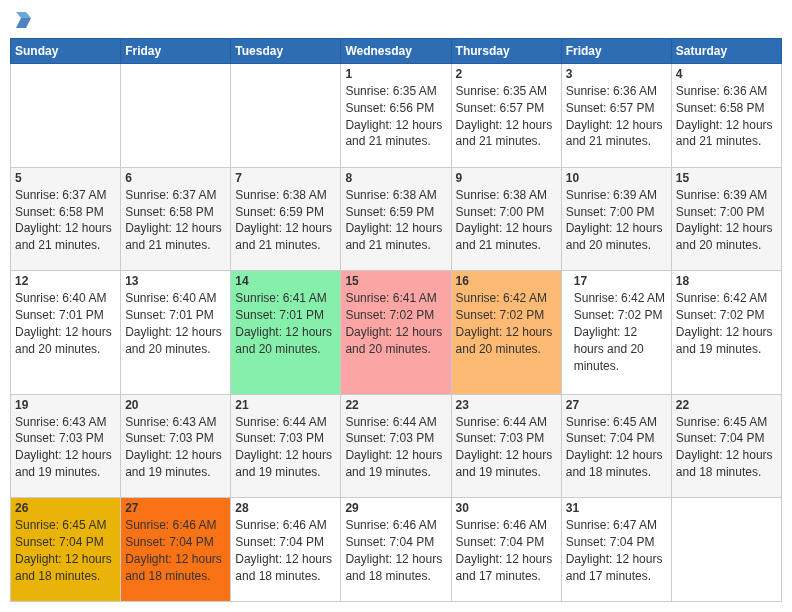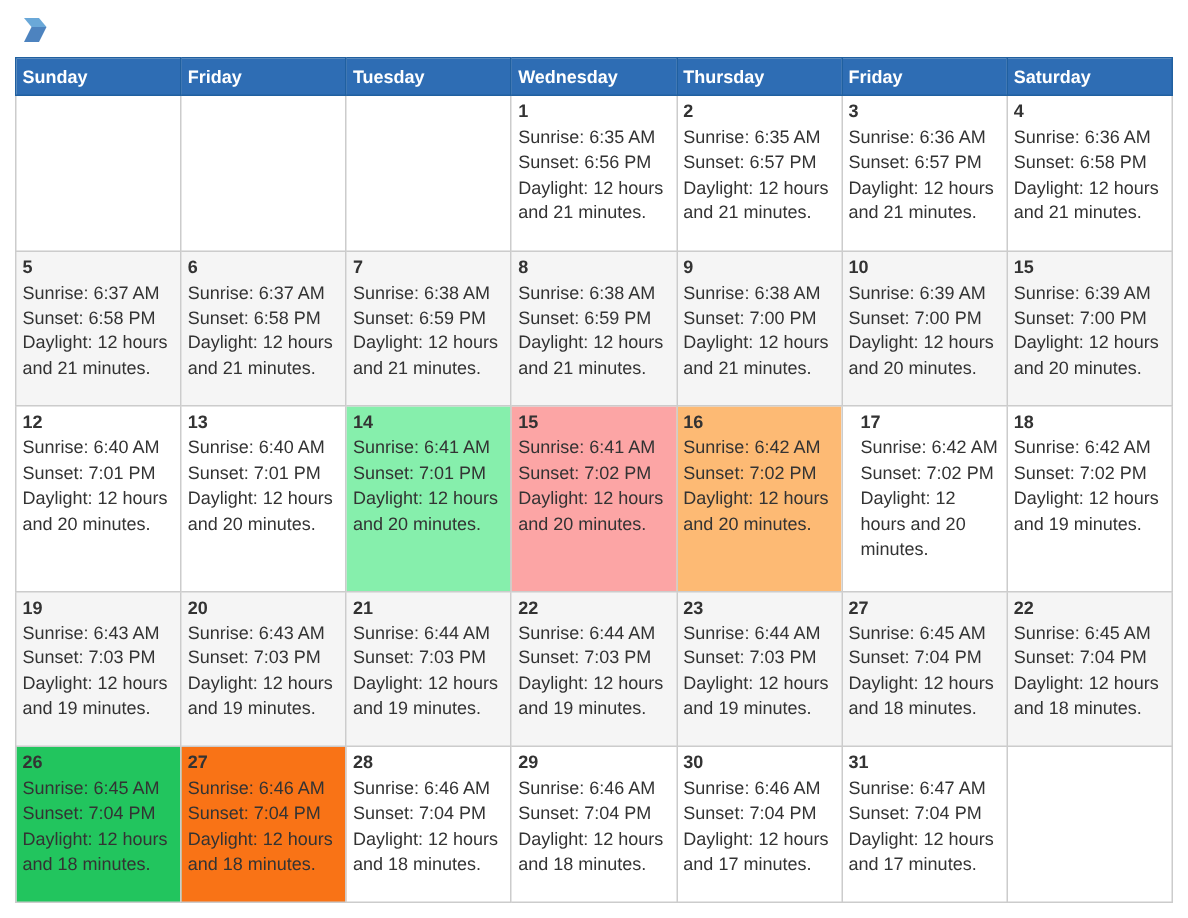--- a/index.html
+++ b/index.html
@@ -294,21 +294,21 @@
 Daylight: 12 hours and 18 minutes.</div>
           </td>
           <td style="background-color: rgb(245, 245, 245);">
             <span class="day-number">22</span>
             <div class="day-info" style="white-space: pre-line;">Sunrise: 6:45 AM
 Sunset: 7:04 PM
 Daylight: 12 hours and 18 minutes.</div>
           </td>
         </tr>
         <tr>
-          <td style="background-color: #22c55e; margin-left: 34px;">
+          <td style="background-color: #eab308; margin-left: 34px;">
             <span class="day-number">26</span>
             <div class="day-info" style="white-space: pre-line;">Sunrise: 6:45 AM
 Sunset: 7:04 PM
 Daylight: 12 hours and 18 minutes.</div>
           </td>
           <td style="background-color: #f97316;">
             <span class="day-number">27</span>
             <div class="day-info" style="white-space: pre-line;">Sunrise: 6:46 AM
 Sunset: 7:04 PM
 Daylight: 12 hours and 18 minutes.</div>

